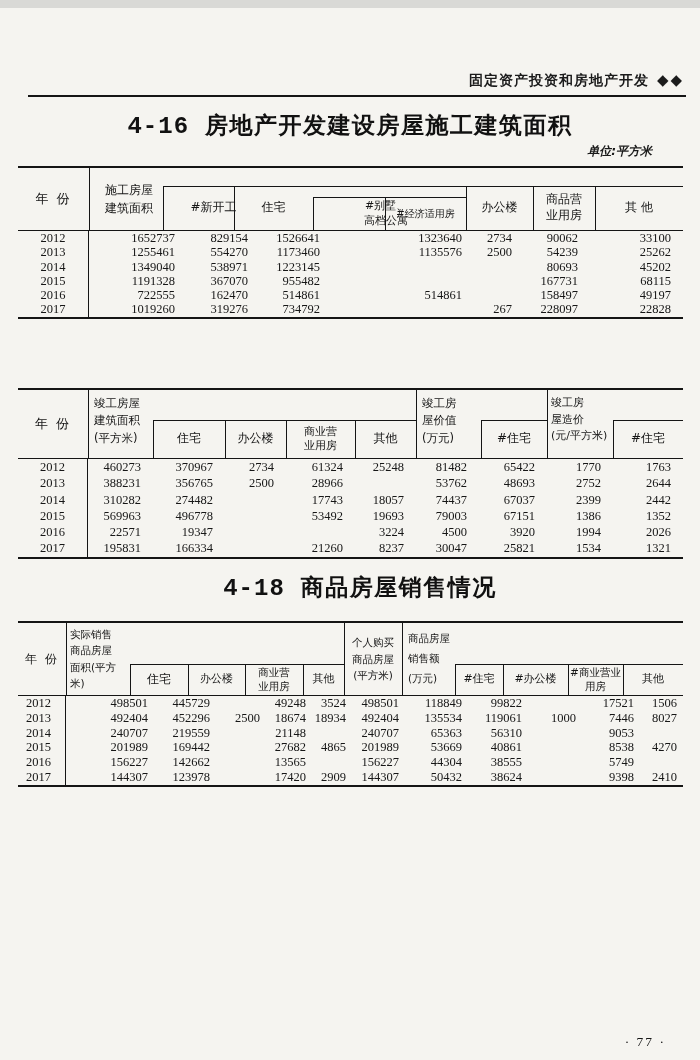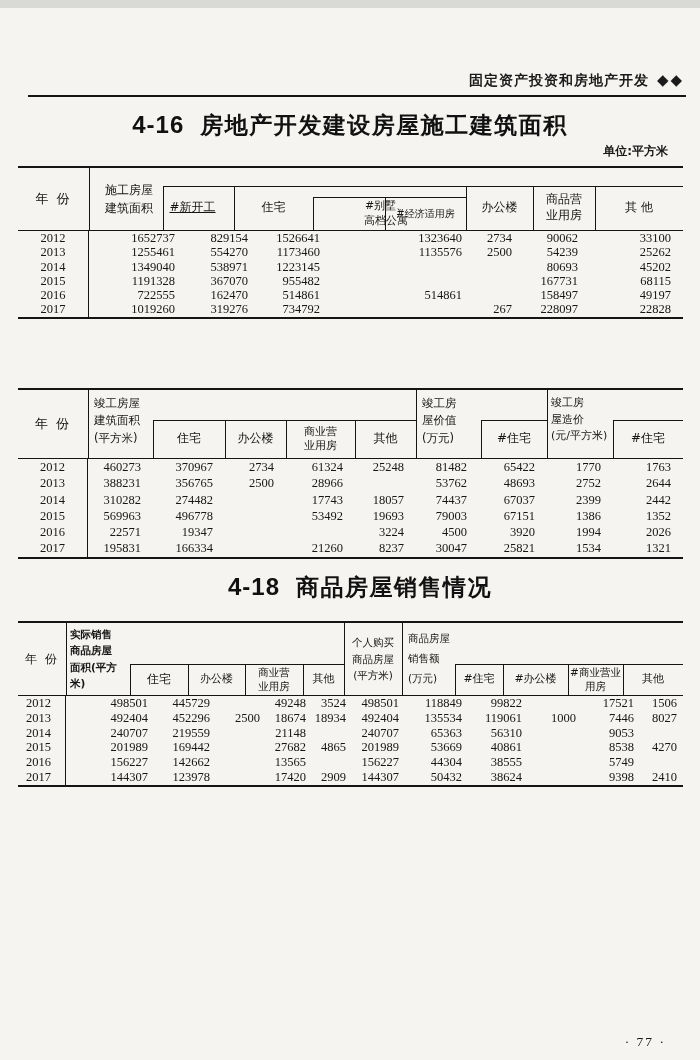--- a/index.html
+++ b/index.html
@@ -6,22 +6,22 @@
   body{background:#d9d9d6;font-family:"DejaVu Sans",sans-serif;color:#161616;}
   .page{position:relative;width:700px;height:1060px;background:#f5f4f0;margin:8px auto;overflow:hidden;}
 
   
   .runhead{position:absolute;top:63px;right:16px;font-size:14px;letter-spacing:1px;font-weight:600;color:#1b1b1b;}
   .runhead .dia{font-size:15px;margin-left:8px;letter-spacing:2px;}
   .toprule{position:absolute;top:87px;left:28px;width:658px;height:0;border-top:2.5px solid #151515;}
 
   
   .title{position:absolute;left:0;right:0;text-align:center;font-weight:bold;font-size:23px;letter-spacing:1.5px;color:#111;}
-  .title .no{margin-right:16px;letter-spacing:1px;font-family:Liberation Sans, sans-serif;font-size:24px;}
-  .unit{position:absolute;right:32px;font-size:12px;font-weight:600;color:#191919;}
+  .title .no{margin-right:16px;letter-spacing:1px;font-family:Liberation Mono, monospace;font-size:24px;}
+  .unit{position:absolute;right:48px;font-size:12px;font-weight:600;color:#191919;font-style:italic;}
 
   
   .table{position:absolute;left:18px;width:665px;border-top:2px solid #151515;border-bottom:2.5px solid #151515;}
   .thead{position:relative;border-bottom:1px solid #151515;white-space:pre-line;}
   .ycell{position:absolute;left:0;top:0;bottom:0;border-right:1px solid #151515;display:flex;align-items:center;justify-content:center;font-size:13px;letter-spacing:2px;}
   .vl{position:absolute;width:0;border-left:1px solid #151515;}
   .hl{position:absolute;height:0;border-top:1px solid #151515;}
   .hbox{position:absolute;display:flex;align-items:center;justify-content:center;text-align:center;font-size:12px;line-height:1.3;}
   .hlabel{position:absolute;font-size:11.5px;line-height:1.5;text-align:left;}
 
@@ -63,21 +63,21 @@
       <div class="hl" style="left:145px;top:18px;width:520px;"></div>
       <div class="vl" style="left:145px;top:18px;height:44px;"></div>
       <div class="vl" style="left:216px;top:18px;height:44px;"></div>
       <div class="vl" style="left:448px;top:18px;height:44px;"></div>
       <div class="vl" style="left:515px;top:18px;height:44px;"></div>
       <div class="vl" style="left:577px;top:18px;height:44px;"></div>
       <div class="hl" style="left:295px;top:29px;width:153px;"></div>
       <div class="vl" style="left:295px;top:29px;height:33px;"></div>
       <div class="vl" style="left:367px;top:29px;height:33px;"></div>
 
-      <div class="hbox" style="left:139px;top:18px;width:71px;height:44px;text-decoration:underline;">#新开工</div>
+      <div class="hbox" style="left:160px;top:18px;width:71px;height:44px;">#新开工</div>
       <div class="hbox" style="left:216px;top:18px;width:79px;height:44px;">住宅</div>
       <div class="hbox" style="left:295px;top:29px;width:72px;height:33px;font-size:11px;padding-left:37px;">#别墅、
 高档公寓</div>
       <div class="hbox" style="left:367px;top:29px;width:81px;height:33px;font-size:10px;">#经济适用房</div>
       <div class="hbox" style="left:448px;top:18px;width:67px;height:44px;">办公楼</div>
       <div class="hbox" style="left:515px;top:18px;width:62px;height:44px;">商品营
 业用房</div>
       <div class="hbox" style="left:577px;top:18px;width:88px;height:44px;">其 他</div>
     </div>
     <div class="tbody g16">
@@ -262,21 +262,21 @@
       </div>
   </div>
 
   <div class="title" style="top:564px;padding-left:20px;">
     <span class="no">4-18</span><span>商品房屋销售情况</span>
   </div>
 
   <div class="table" style="top:613px;">
     <div class="thead" style="height:72px;">
       <div class="ycell" style="width:48px;font-size:12px;">年 份</div>
-      <div class="hlabel" style="left:52px;top:3px;width:60px;font-size:10.5px;line-height:1.55;font-weight:bold;">实际销售
+      <div class="hlabel" style="left:52px;top:3px;width:60px;font-size:10.5px;line-height:1.55;">实际销售
 商品房屋
 面积(平方
 米)</div>
 
       <div class="hl" style="left:112px;top:41px;width:214px;"></div>
       <div class="vl" style="left:112px;top:41px;height:31px;"></div>
       <div class="vl" style="left:170px;top:41px;height:31px;"></div>
       <div class="vl" style="left:227px;top:41px;height:31px;"></div>
       <div class="vl" style="left:285px;top:41px;height:31px;"></div>
       <div class="vl" style="left:326px;top:0;height:72px;"></div>

